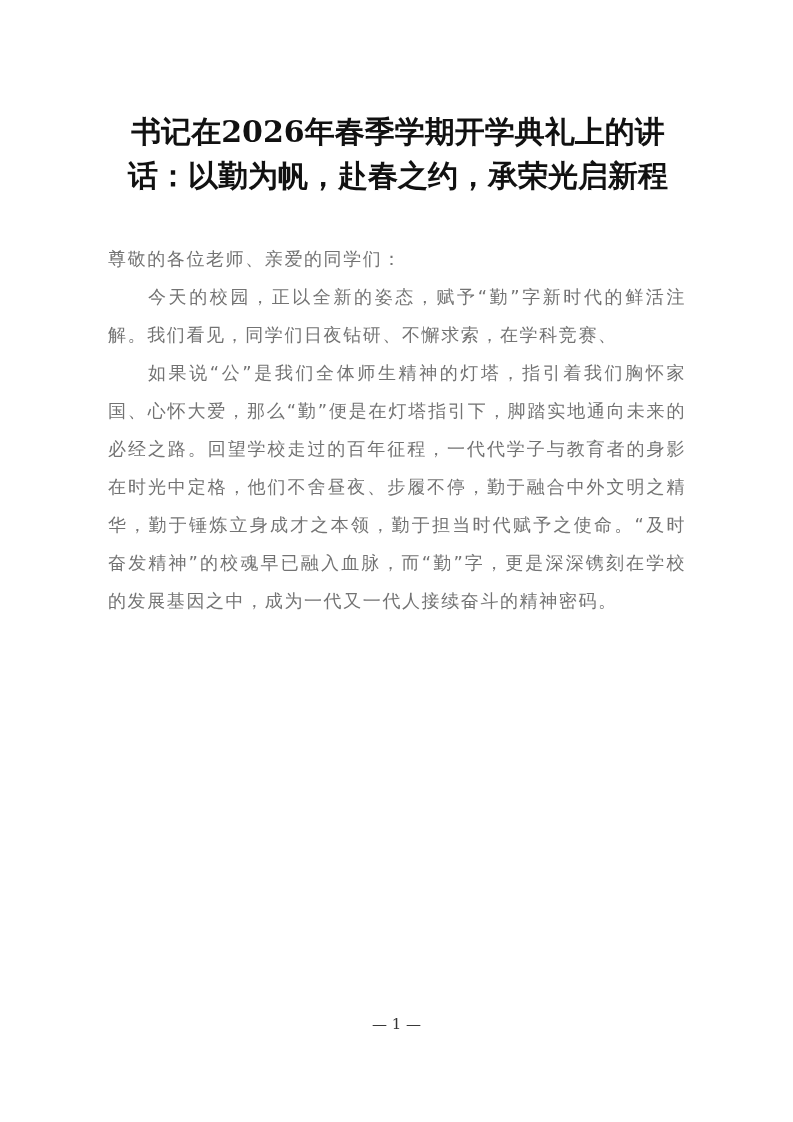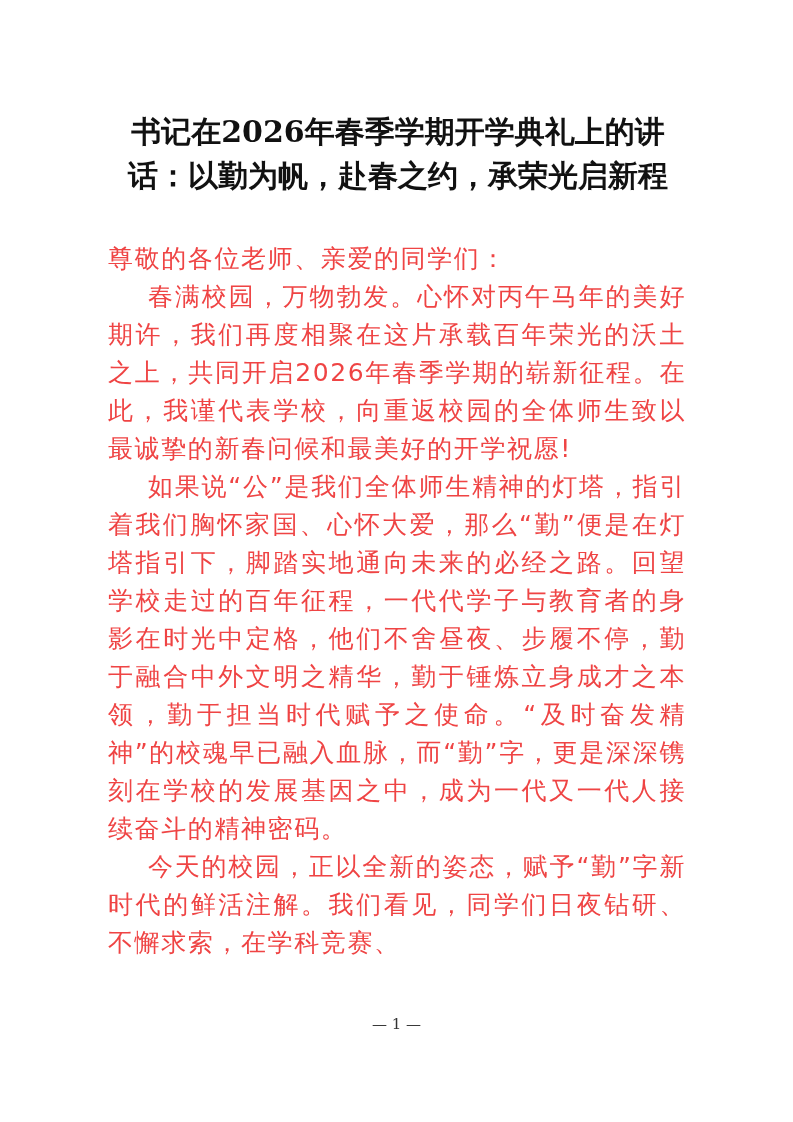--- a/index.html
+++ b/index.html
@@ -7,37 +7,36 @@
     .page { position: absolute; left: 0; top: 0; width: 793px; height: 1122px; background: #fff; }
     .title {
       position: absolute; left: 108px; top: 110px; width: 580px;
       font-family: "DejaVu Serif", "Liberation Serif", serif;
       font-weight: bold; font-size: 30px; line-height: 44px;
       color: #111; text-align: center; letter-spacing: 0px;
     }
     .body {
       position: absolute; left: 108px; top: 240px; width: 578px;
       font-family: "DejaVu Sans", "Liberation Sans", sans-serif;
-      font-size: 25px; line-height: 38px; color: #ef4444;
+      font-size: 18px; line-height: 38px; color: #737373;
       letter-spacing: 1.6px;
     }
     .body p { margin: 0; text-align: justify; text-justify: inter-character; }
     .body p.indent { text-indent: 40px; }
     .footer {
       position: absolute; left: 0; top: 1015px; width: 793px; text-align: center;
       font-family: "DejaVu Serif", "Liberation Serif", serif; font-size: 15px; color: #333;
     }
   </style>
 </head>
 <body>
 
 <div class="page">
   <div class="title">书记在2026年春季学期开学典礼上的讲话：以勤为帆，赴春之约，承荣光启新程</div>
 
   <div class="body">
     <p>尊敬的各位老师、亲爱的同学们：</p>
-    <p class="indent">春满校园，万物勃发。心怀对丙午马年的美好期许，我们再度相聚在这片承载百年荣光的沃土之上，共同开启2026年春季学期的崭新征程。在此，我谨代表学校，向重返校园的全体师生致以最诚挚的新春问候和最美好的开学祝愿!</p>
+    <p class="indent">今天的校园，正以全新的姿态，赋予“勤”字新时代的鲜活注解。我们看见，同学们日夜钻研、不懈求索，在学科竞赛、</p>
     <p class="indent">如果说“公”是我们全体师生精神的灯塔，指引着我们胸怀家国、心怀大爱，那么“勤”便是在灯塔指引下，脚踏实地通向未来的必经之路。回望学校走过的百年征程，一代代学子与教育者的身影在时光中定格，他们不舍昼夜、步履不停，勤于融合中外文明之精华，勤于锤炼立身成才之本领，勤于担当时代赋予之使命。“及时奋发精神”的校魂早已融入血脉，而“勤”字，更是深深镌刻在学校的发展基因之中，成为一代又一代人接续奋斗的精神密码。</p>
-    <p class="indent">今天的校园，正以全新的姿态，赋予“勤”字新时代的鲜活注解。我们看见，同学们日夜钻研、不懈求索，在学科竞赛、</p>
   </div>
 
   <div class="footer">— 1 —</div>
 </div>
 
 </body></html>

